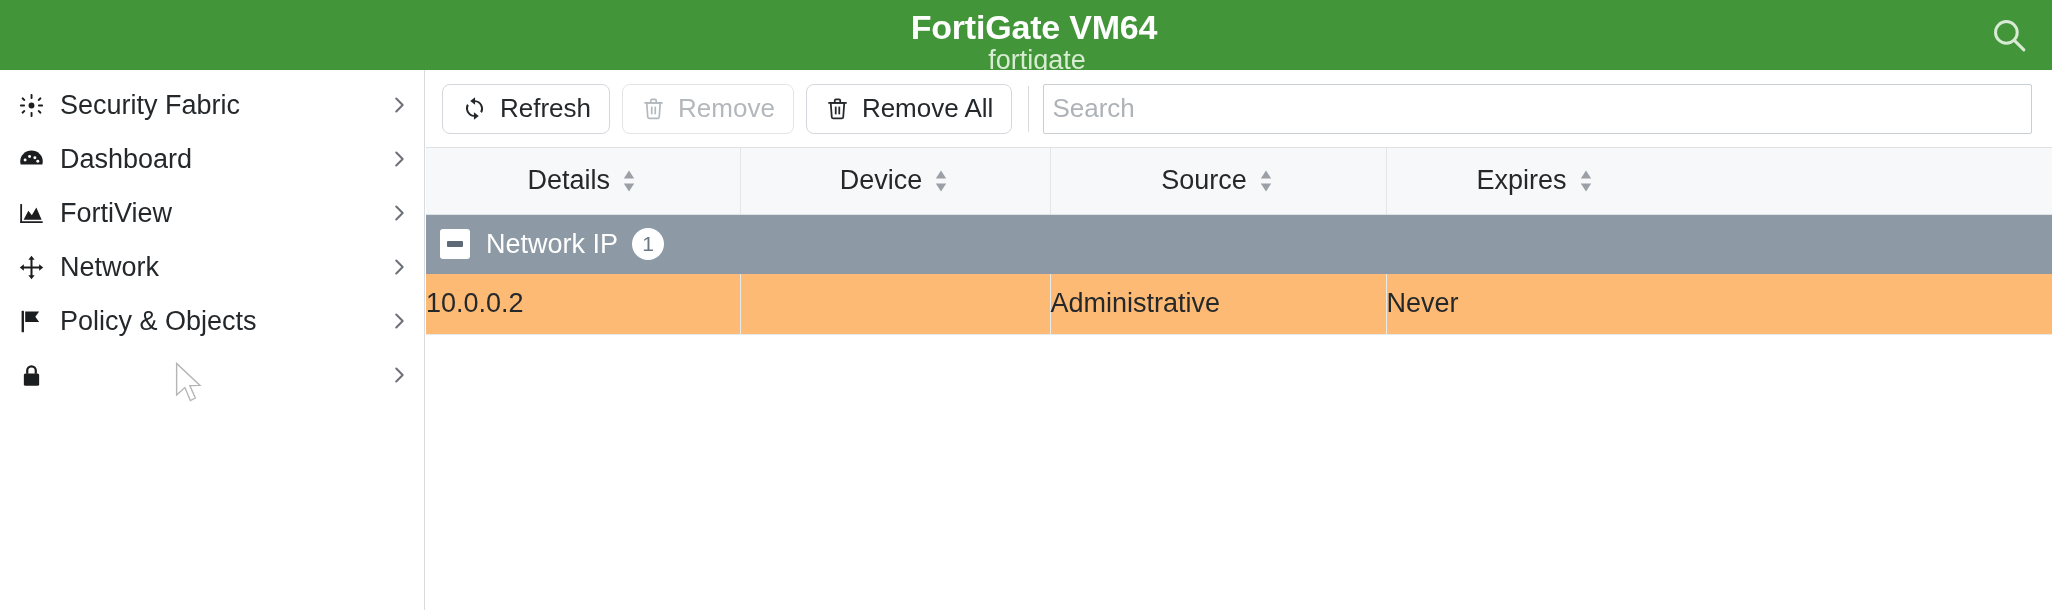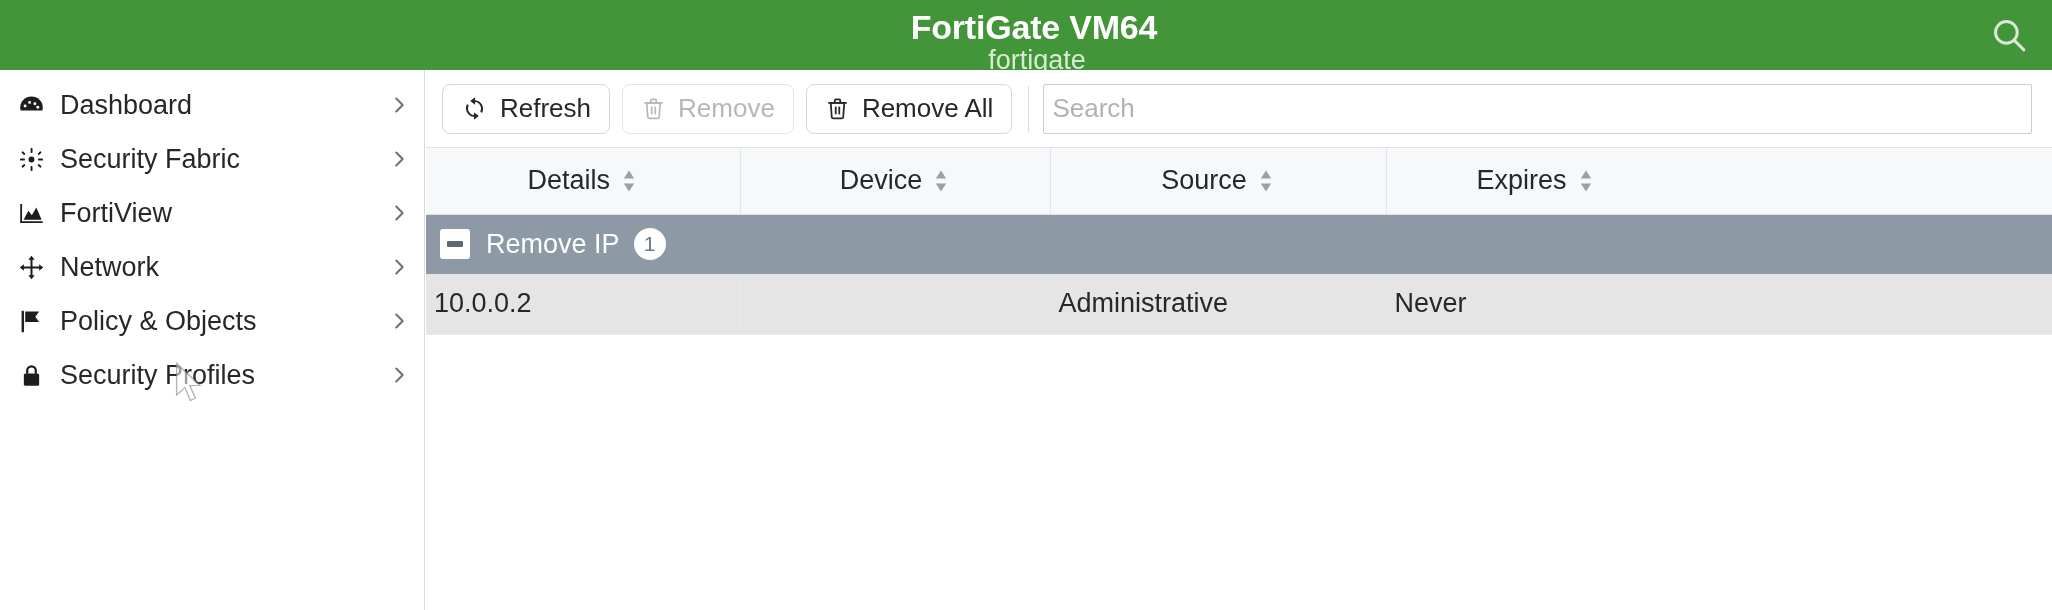--- a/index.html
+++ b/index.html
@@ -177,24 +177,24 @@
     border-radius: 50%;
     background: #ffffff;
     color: #6b7884;
     font-size: 21px;
     display: flex; align-items: center; justify-content: center;
   }
   .tbl td.cell {
     height: 60px;
     border-bottom: 1px solid #e7eaec;
     border-right: 1px solid #e7eaec;
-    background: #e5e5e5;
+    background: #fdba74;
     font-size: 27px;
     color: #25282b;
-    padding-left: 8px;
+    padding-left: 0;
     white-space: nowrap;
   }
   .filler { background: #ffffff; height: 130px; }
 
   
   .cursor-arrow { position: absolute; pointer-events: none; }
 </style>
 </head>
 <body>
 
@@ -219,39 +219,20 @@
       <line x1="15.2" y1="15.2" x2="20.5" y2="20.5" stroke-linecap="round"></line>
     </svg>
   </div>
 </div>
 
 <div class="sidebar">
 
   <div class="nav-item">
     <span class="nav-icon">
       <svg width="27" height="27" viewBox="0 0 24 24" fill="#1c1d1f">
-        <path d="M12 4C6.5 4 2 8.3 2 13.6c0 1 .1 2 .4 2.9h19.2c.3-.9.4-1.9.4-2.9C22 8.3 17.5 4 12 4z"></path>
-        <circle cx="6.3" cy="12.4" r="1.3" fill="#fff"></circle>
-        <circle cx="10.3" cy="9.4" r="1.3" fill="#fff"></circle>
-        <circle cx="15" cy="10.4" r="1.3" fill="#fff"></circle>
-        <circle cx="17.6" cy="13.6" r="1.3" fill="#fff"></circle>
-      </svg>
-    </span>
-    <span class="nav-label">Dashboard</span>
-    <span class="nav-spacer"></span>
-    <span class="nav-chevron">
-      <svg width="22" height="22" viewBox="0 0 24 24" fill="none" stroke="#6b7177" stroke-width="2.2" stroke-linecap="round" stroke-linejoin="round">
-          <polyline points="9 5 16 12 9 19"></polyline>
-        </svg>
-    </span>
-  </div>
-
-  <div class="nav-item">
-    <span class="nav-icon">
-      <svg width="27" height="27" viewBox="0 0 24 24" fill="#1c1d1f">
         <circle cx="12" cy="12" r="2.6"></circle>
         <rect x="11.2" y="1.8" width="1.7" height="4.4" rx=".6"></rect>
         <rect x="11.2" y="17.8" width="1.7" height="4.4" rx=".6"></rect>
         <rect x="1.8" y="11.2" width="4.4" height="1.7" rx=".6"></rect>
         <rect x="17.8" y="11.2" width="4.4" height="1.7" rx=".6"></rect>
         <rect x="4" y="4.6" width="1.7" height="3.6" rx=".6" transform="rotate(-45 4.8 6.4)"></rect>
         <rect x="18.3" y="15.8" width="1.7" height="3.6" rx=".6" transform="rotate(-45 19.2 17.6)"></rect>
         <rect x="18.3" y="4.6" width="1.7" height="3.6" rx=".6" transform="rotate(45 19.2 6.4)"></rect>
         <rect x="4" y="15.8" width="1.7" height="3.6" rx=".6" transform="rotate(45 4.8 17.6)"></rect>
       </svg>
@@ -261,20 +242,39 @@
     <span class="nav-chevron">
       <svg width="22" height="22" viewBox="0 0 24 24" fill="none" stroke="#6b7177" stroke-width="2.2" stroke-linecap="round" stroke-linejoin="round">
           <polyline points="9 5 16 12 9 19"></polyline>
         </svg>
     </span>
   </div>
 
   <div class="nav-item">
     <span class="nav-icon">
       <svg width="27" height="27" viewBox="0 0 24 24" fill="#1c1d1f">
+        <path d="M12 4C6.5 4 2 8.3 2 13.6c0 1 .1 2 .4 2.9h19.2c.3-.9.4-1.9.4-2.9C22 8.3 17.5 4 12 4z"></path>
+        <circle cx="6.3" cy="12.4" r="1.3" fill="#fff"></circle>
+        <circle cx="10.3" cy="9.4" r="1.3" fill="#fff"></circle>
+        <circle cx="15" cy="10.4" r="1.3" fill="#fff"></circle>
+        <circle cx="17.6" cy="13.6" r="1.3" fill="#fff"></circle>
+      </svg>
+    </span>
+    <span class="nav-label">Dashboard</span>
+    <span class="nav-spacer"></span>
+    <span class="nav-chevron">
+      <svg width="22" height="22" viewBox="0 0 24 24" fill="none" stroke="#6b7177" stroke-width="2.2" stroke-linecap="round" stroke-linejoin="round">
+          <polyline points="9 5 16 12 9 19"></polyline>
+        </svg>
+    </span>
+  </div>
+
+  <div class="nav-item">
+    <span class="nav-icon">
+      <svg width="27" height="27" viewBox="0 0 24 24" fill="#1c1d1f">
         <rect x="2" y="3.5" width="1.6" height="17" rx=".5"></rect>
         <rect x="2" y="18.9" width="20" height="1.6" rx=".5"></rect>
         <path d="M5 17.6 L9.2 9.6 L12.3 13.6 L16.3 6.6 L21 17.6 Z"></path>
       </svg>
     </span>
     <span class="nav-label">FortiView</span>
     <span class="nav-spacer"></span>
     <span class="nav-chevron">
       <svg width="22" height="22" viewBox="0 0 24 24" fill="none" stroke="#6b7177" stroke-width="2.2" stroke-linecap="round" stroke-linejoin="round">
           <polyline points="9 5 16 12 9 19"></polyline>
@@ -314,21 +314,20 @@
     </span>
   </div>
 
   <div class="nav-item">
     <span class="nav-icon">
       <svg width="27" height="27" viewBox="0 0 24 24" fill="#1c1d1f">
         <path d="M7.2 10.4V7.6a4.8 4.8 0 0 1 9.6 0v2.8h-2V7.6a2.8 2.8 0 0 0-5.6 0v2.8z"></path>
         <rect x="5.2" y="10.2" width="13.6" height="11" rx="1.4"></rect>
       </svg>
     </span>
-    <span class="nav-label">Security Profiles</span>
     <span class="nav-spacer"></span>
     <span class="nav-chevron">
       <svg width="22" height="22" viewBox="0 0 24 24" fill="none" stroke="#6b7177" stroke-width="2.2" stroke-linecap="round" stroke-linejoin="round">
           <polyline points="9 5 16 12 9 19"></polyline>
         </svg>
     </span>
   </div>
 
 </div>
 
@@ -431,21 +430,21 @@
         </th>
       </tr>
     </thead>
     <tbody>
       <tr class="group-row">
         <td colspan="4">
           <div class="group-inner">
             <span class="collapse-box">
                 <i></i>
               </span>
-            <span class="group-label">Remove IP</span>
+            <span class="group-label">Network IP</span>
             <span class="group-count">1</span>
           </div>
         </td>
       </tr>
       <tr>
         <td class="cell">10.0.0.2</td>
         <td class="cell"></td>
         <td class="cell">Administrative</td>
         <td class="cell">Never</td>
       </tr>

